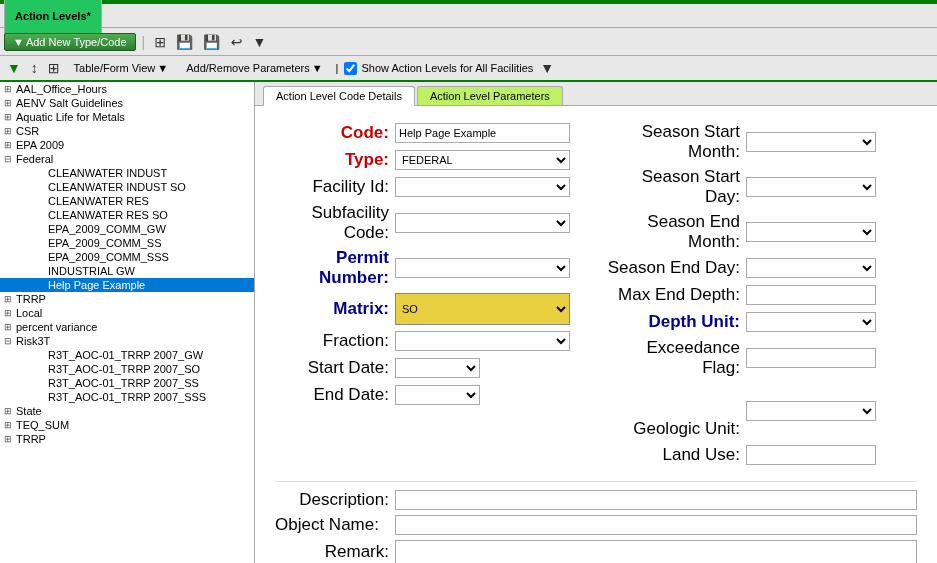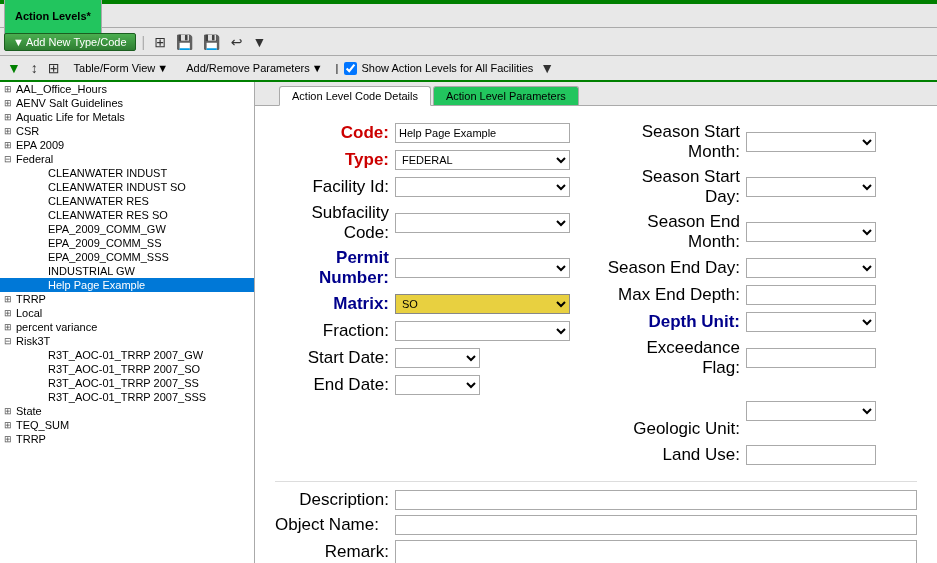--- a/index.html
+++ b/index.html
@@ -123,30 +123,30 @@
       flex-direction: column;
       background: #fff;
       overflow: hidden;
     }
 
     .tab-bar {
       display: flex;
       border-bottom: 1px solid #aaa;
       background: #e8e8e8;
       padding-top: 4px;
-      padding-left: 24px;
+      padding-left: 8px;
     }
 
     .panel-tab {
       padding: 3px 12px;
       font-size: 11px;
       cursor: pointer;
       border: 1px solid #aaa;
       border-bottom: none;
-      background: #22c55e;
+      background: #bef264;
       margin-right: 2px;
       border-radius: 3px 3px 0 0;
     }
     .panel-tab.active {
       background: #fff;
       border-bottom: 1px solid #fff;
       margin-bottom: -1px;
     }
 
     .form-area {
@@ -201,21 +201,21 @@
       border: 1px solid #aaa;
       font-size: 11px;
       background: #fff;
       padding: 0 2px;
     }
 
     .form-input-wide { width: 175px; }
 
     .matrix-select {
       background: #e8d040;
-      height: 20px;
+      height: 32px;
       border: 1px solid #888;
       font-size: 11px;
       padding: 0 2px;
       width: 175px;
     }
 
     .date-select {
       width: 85px;
       height: 20px;
       border: 1px solid #aaa;

